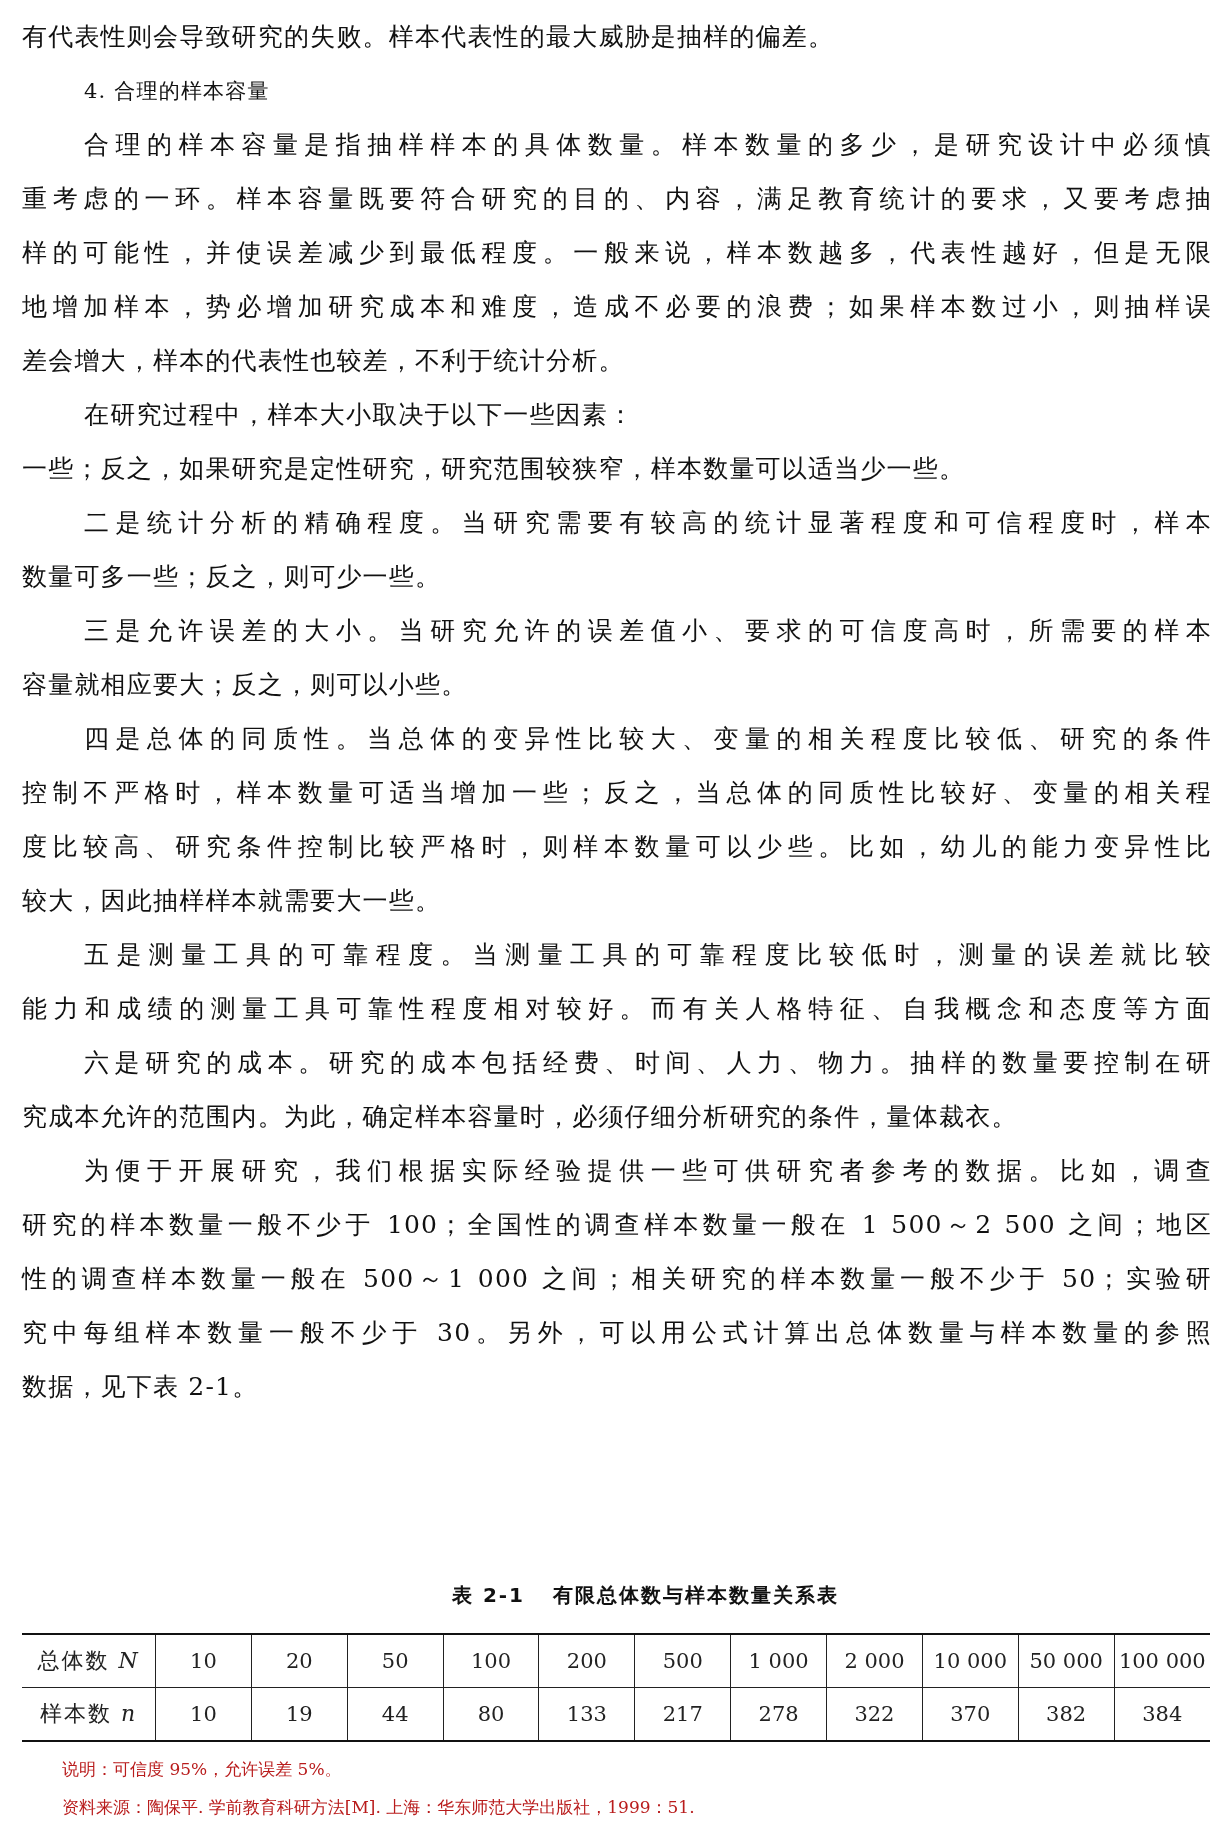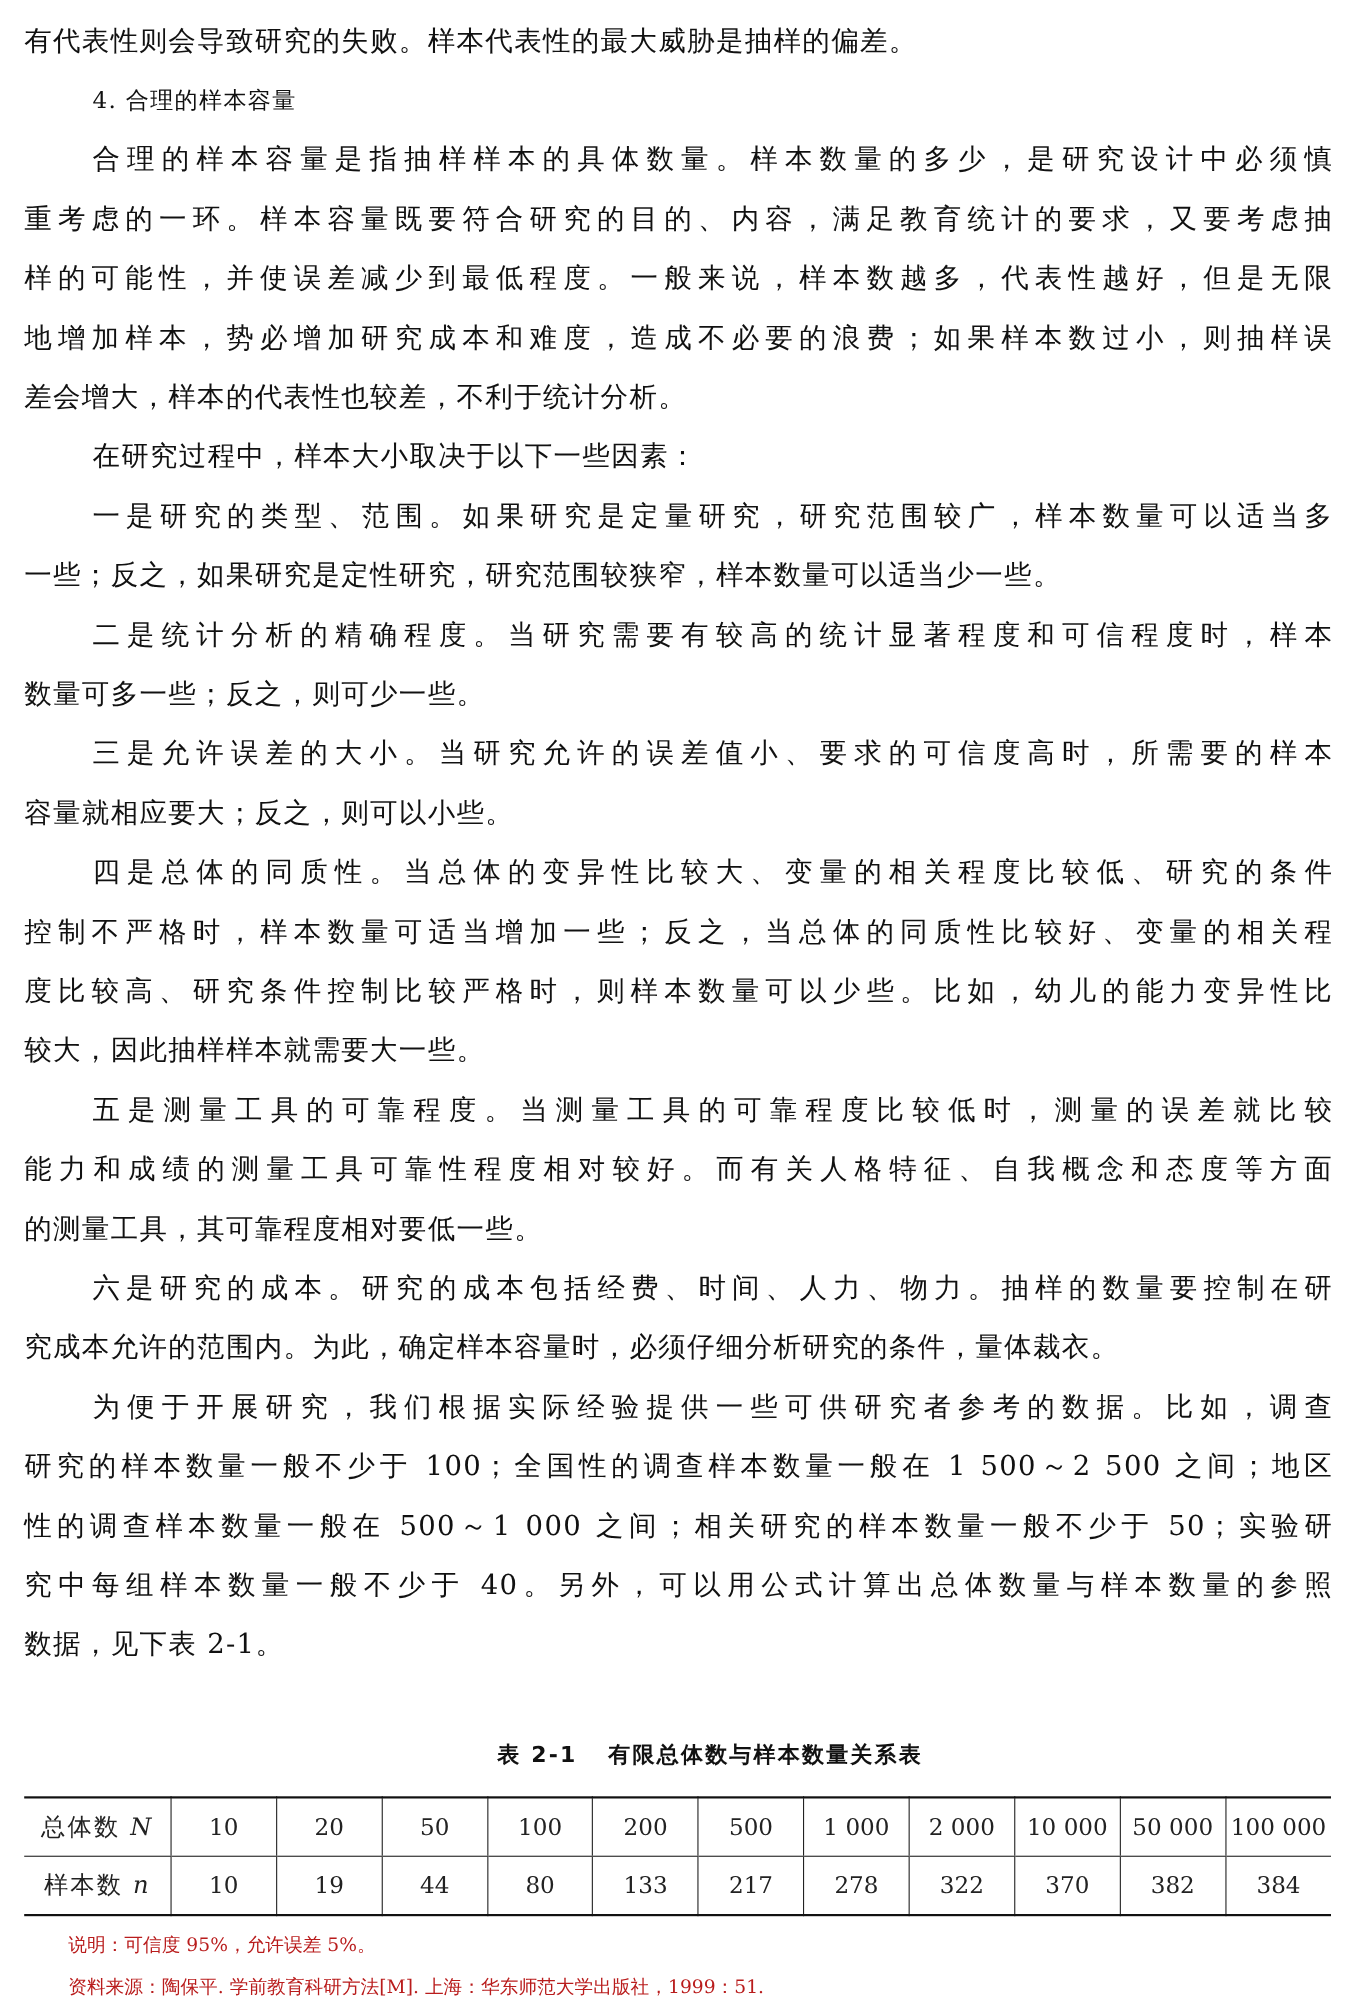--- a/index.html
+++ b/index.html
@@ -117,39 +117,37 @@
 
   <div class="body-text">
     <span class="line last">有代表性则会导致研究的失败。样本代表性的最大威胁是抽样的偏差。</span>
     <span class="line heading">4. 合理的样本容量</span>
     <span class="line indent">合理的样本容量是指抽样样本的具体数量。样本数量的多少，是研究设计中必须慎</span>
     <span class="line">重考虑的一环。样本容量既要符合研究的目的、内容，满足教育统计的要求，又要考虑抽</span>
     <span class="line">样的可能性，并使误差减少到最低程度。一般来说，样本数越多，代表性越好，但是无限</span>
     <span class="line">地增加样本，势必增加研究成本和难度，造成不必要的浪费；如果样本数过小，则抽样误</span>
     <span class="line last">差会增大，样本的代表性也较差，不利于统计分析。</span>
     <span class="line indent last">在研究过程中，样本大小取决于以下一些因素：</span>
-    <span class="line indent">一是研究的类型、范围。如果研究是定量研究，研究范围较广，样本数量可以适当多</span>
     <span class="line last">一些；反之，如果研究是定性研究，研究范围较狭窄，样本数量可以适当少一些。</span>
     <span class="line indent">二是统计分析的精确程度。当研究需要有较高的统计显著程度和可信程度时，样本</span>
     <span class="line last">数量可多一些；反之，则可少一些。</span>
     <span class="line indent">三是允许误差的大小。当研究允许的误差值小、要求的可信度高时，所需要的样本</span>
     <span class="line last">容量就相应要大；反之，则可以小些。</span>
     <span class="line indent">四是总体的同质性。当总体的变异性比较大、变量的相关程度比较低、研究的条件</span>
     <span class="line">控制不严格时，样本数量可适当增加一些；反之，当总体的同质性比较好、变量的相关程</span>
     <span class="line">度比较高、研究条件控制比较严格时，则样本数量可以少些。比如，幼儿的能力变异性比</span>
     <span class="line last">较大，因此抽样样本就需要大一些。</span>
     <span class="line indent">五是测量工具的可靠程度。当测量工具的可靠程度比较低时，测量的误差就比较</span>
     <span class="line">能力和成绩的测量工具可靠性程度相对较好。而有关人格特征、自我概念和态度等方面</span>
-    <span class="line last">的测量工具，其可靠程度相对要低一些。</span>
     <span class="line indent">六是研究的成本。研究的成本包括经费、时间、人力、物力。抽样的数量要控制在研</span>
     <span class="line last">究成本允许的范围内。为此，确定样本容量时，必须仔细分析研究的条件，量体裁衣。</span>
     <span class="line indent">为便于开展研究，我们根据实际经验提供一些可供研究者参考的数据。比如，调查</span>
     <span class="line">研究的样本数量一般不少于 100；全国性的调查样本数量一般在 1 500～2 500 之间；地区</span>
     <span class="line">性的调查样本数量一般在 500～1 000 之间；相关研究的样本数量一般不少于 50；实验研</span>
-    <span class="line">究中每组样本数量一般不少于 40。另外，可以用公式计算出总体数量与样本数量的参照</span>
+    <span class="line">究中每组样本数量一般不少于 30。另外，可以用公式计算出总体数量与样本数量的参照</span>
     <span class="line last">数据，见下表 2-1。</span>
   </div>
 
   <div class="caption">
     <span class="cap-num">表 2-1</span><span>有限总体数与样本数量关系表</span>
   </div>
 
   <table class="data-table">
     <tbody>
         <tr class="row-top">

